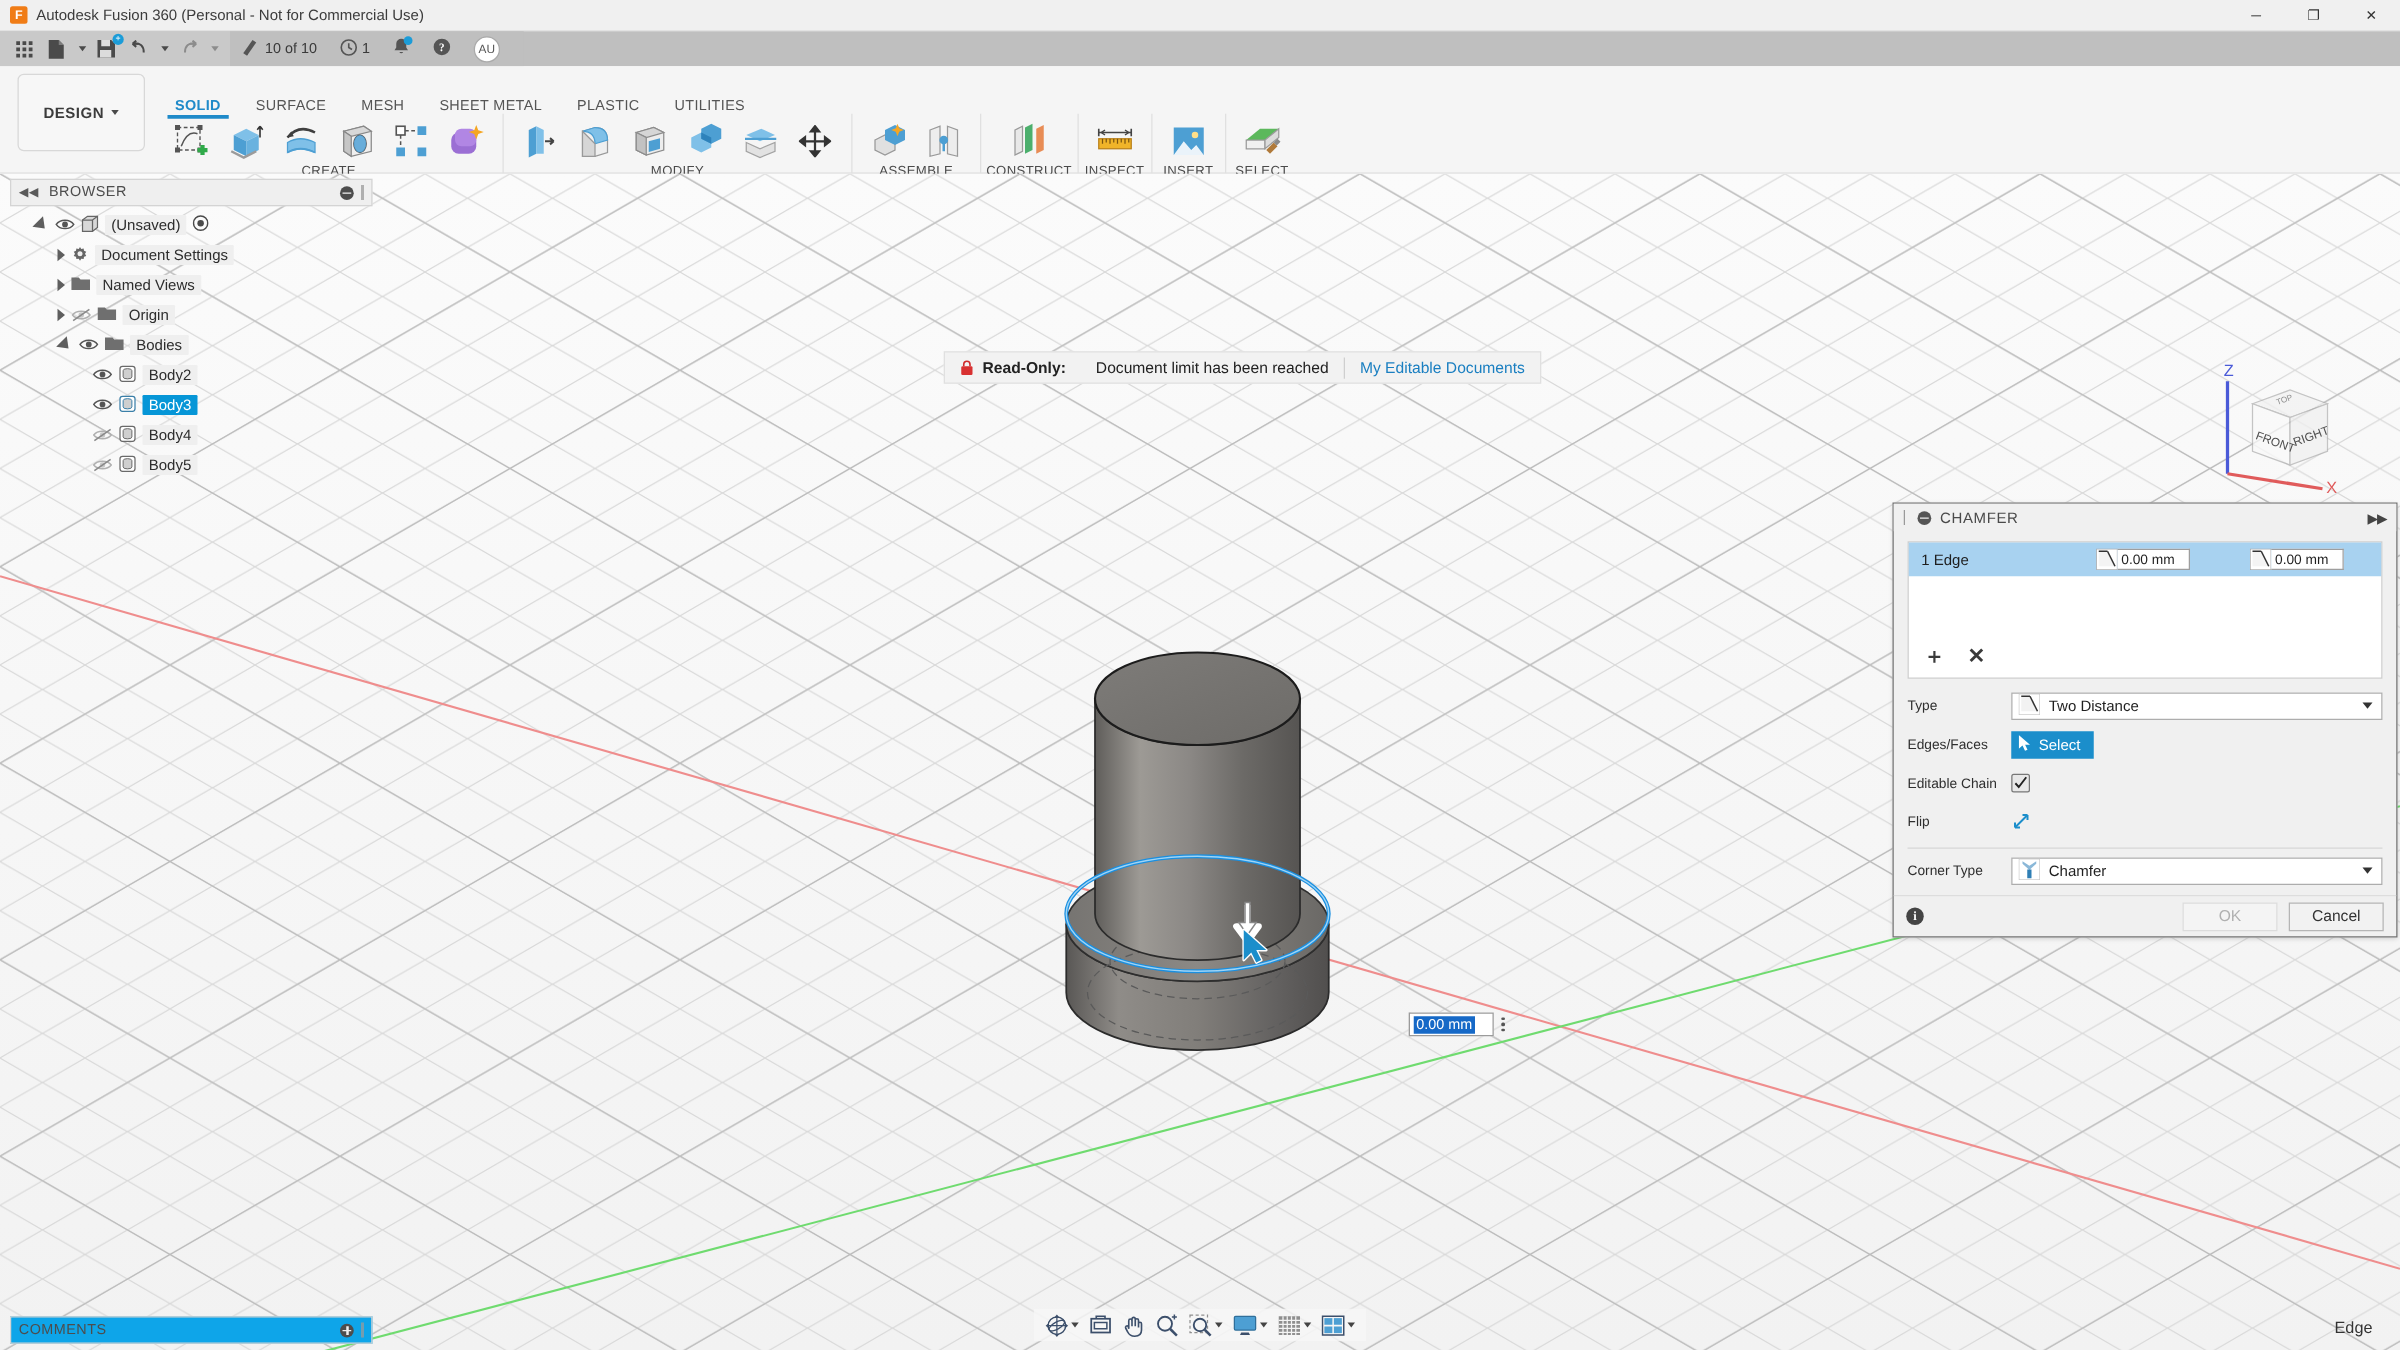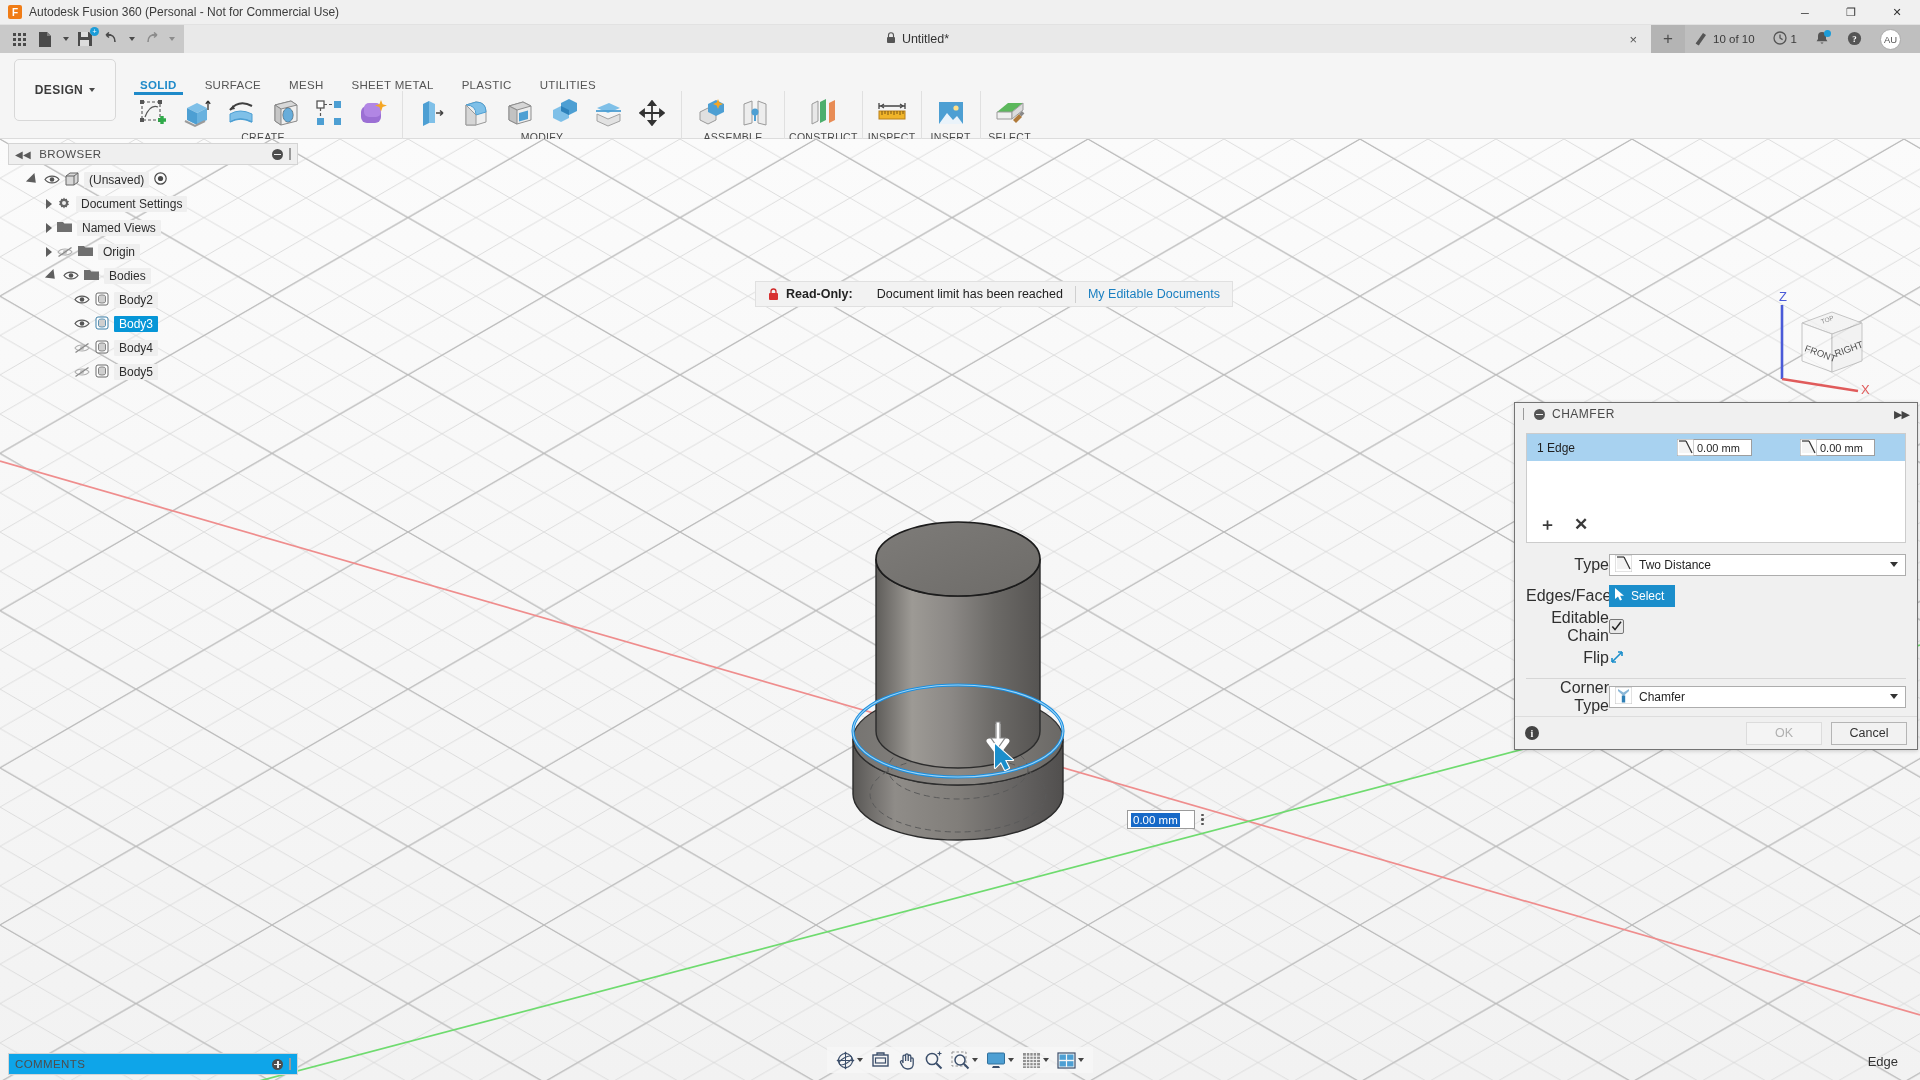--- a/index.html
+++ b/index.html
@@ -124,21 +124,21 @@
   .selbox{ margin:8px 11px 0; border:1px solid #ccc; background:#fff; height:110px; position:relative;}
   .selrow{ height:27px; background:#a8d2f0; display:flex; align-items:center; padding:0 0 0 10px; gap:0;}
   .selrow .ed{ font-size:12px; color:#1f1f1f; width:140px;}
   .chip{ display:flex; align-items:center; }
   .chipico{ width:17px;height:17px; }
   .chipinp{ width:58px;height:17px;background:#fff;border:1px solid #9e9e9e;border-left:none;
     font-size:11px; display:flex;align-items:center;padding-left:3px; color:#1f1f1f;}
   .selbox .acts{ position:absolute; left:12px; bottom:6px; display:flex; gap:18px; align-items:center;
     font-size:17px; color:#3a3a3a; font-weight:bold;}
   .frow{ display:flex; align-items:center; height:31px; padding:0 11px; }
-  .frow .flbl{ width:83px; font-size:16px; color:#2f2f2f;text-align:right;}
+  .frow .flbl{ width:83px; font-size:11px; color:#2f2f2f;}
   .combo{ flex:1; height:22px; background:#fff; border:1px solid #adadad; display:flex;align-items:center;
     gap:7px; padding:0 5px; font-size:12px; color:#1f1f1f; position:relative;}
   .combo .dca{ position:absolute; right:7px; width:0;height:0;
     border-left:4px solid transparent;border-right:4px solid transparent;border-top:5px solid #333;}
   .selbtn{ background:#1b8ecb; color:#fff; height:22px; padding:0 11px 0 6px; display:flex;align-items:center;gap:5px;
     font-size:12px; border:none;}
   .chkbx{ width:15px;height:15px;border:1px solid #777;background:#e8e8e8; position:relative; border-radius:2px;}
   .divline{ height:1px; background:#d6d6d6; margin:5px 11px 2px;}
   .dfoot{ height:33px; border-top:1px solid #ddd; display:flex; align-items:center; padding:0 10px; margin-top:4px;}
   .infoIc{ width:14px;height:14px;border-radius:50%;background:#444;color:#fff;font-size:10px;font-weight:bold;
@@ -232,33 +232,20 @@
       <svg width="17" height="14" viewBox="0 0 17 14">
           <path d="M9 3 L14 3 M14 3 L11 0.5 M14 3 L11 5.5" stroke="#8c8c8c" stroke-width="1.6" fill="none"></path>
           <path d="M13 3 q-8 -1 -8 7" stroke="#8c8c8c" stroke-width="1.6" fill="none"></path>
         </svg>
     </div>
     <div class="qicon" style="width:14px">
         <div class="caret" style="border-top-color:#8c8c8c"></div>
       </div>
   </div>
 
-  <div id="doctabs">
-    <div class="dtab">
-      <span class="lock">
-        <svg width="10" height="12" viewBox="0 0 10 12">
-            <path d="M2.5 5V3.3a2.5 2.5 0 015 0V5" stroke="#555" stroke-width="1.1" fill="none"></path>
-            <rect x="1" y="5" width="8" height="6" rx="1" fill="#555"></rect>
-          </svg>
-      </span>
-      <span class="nm">Untitled*</span>
-      <span class="cl">×</span>
-    </div>
-    <div class="plusbtn">+</div>
-  </div>
 
   <div class="right">
     <div class="rsec">
       <span>
         <svg width="15" height="15" viewBox="0 0 15 15">
             <path d="M2 12 L9 2 L12 4 L5 14z" fill="#555"></path>
             <path d="M2 12l3 2" stroke="#555" stroke-width="1.3"></path>
           </svg>
       </span>
       <span>10 of 10</span>

